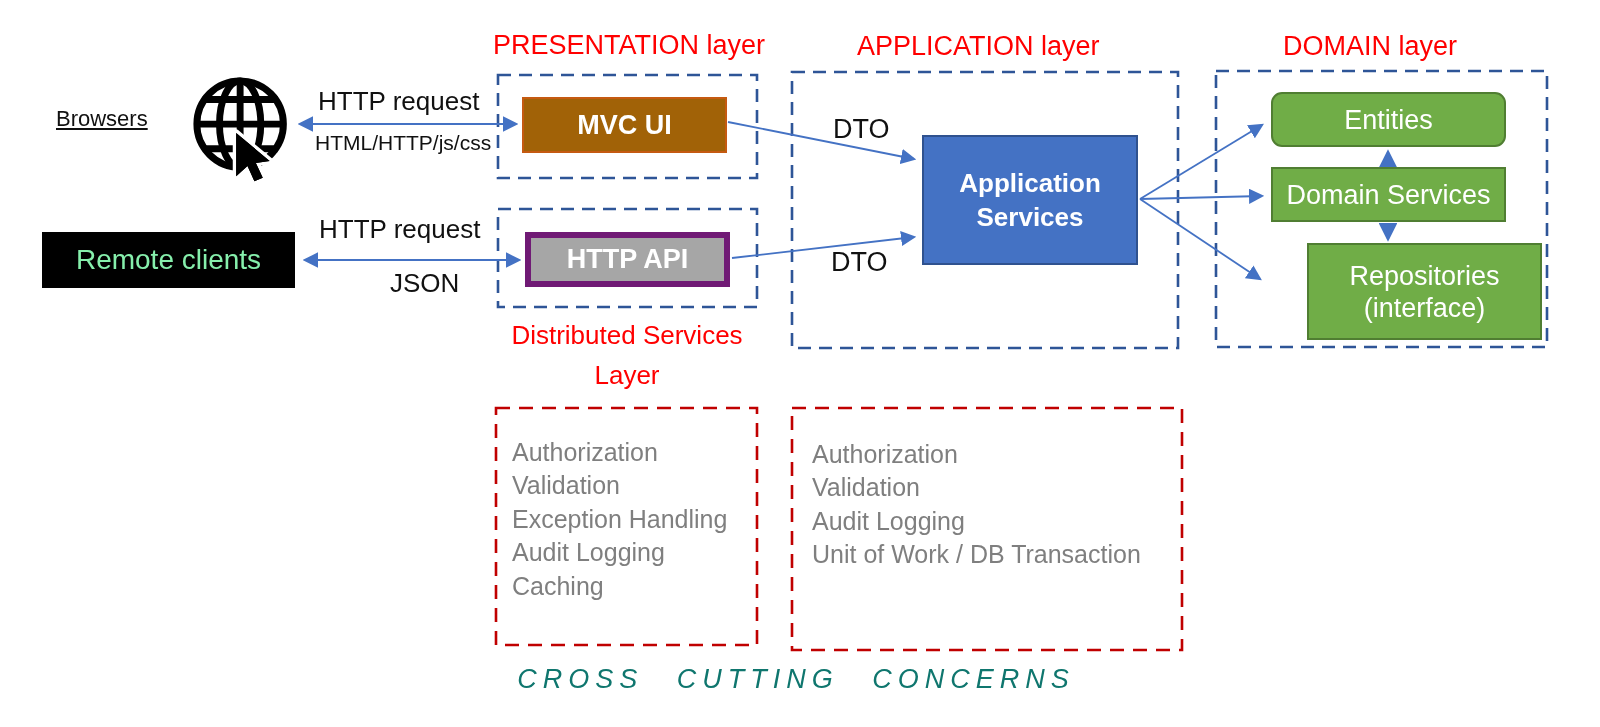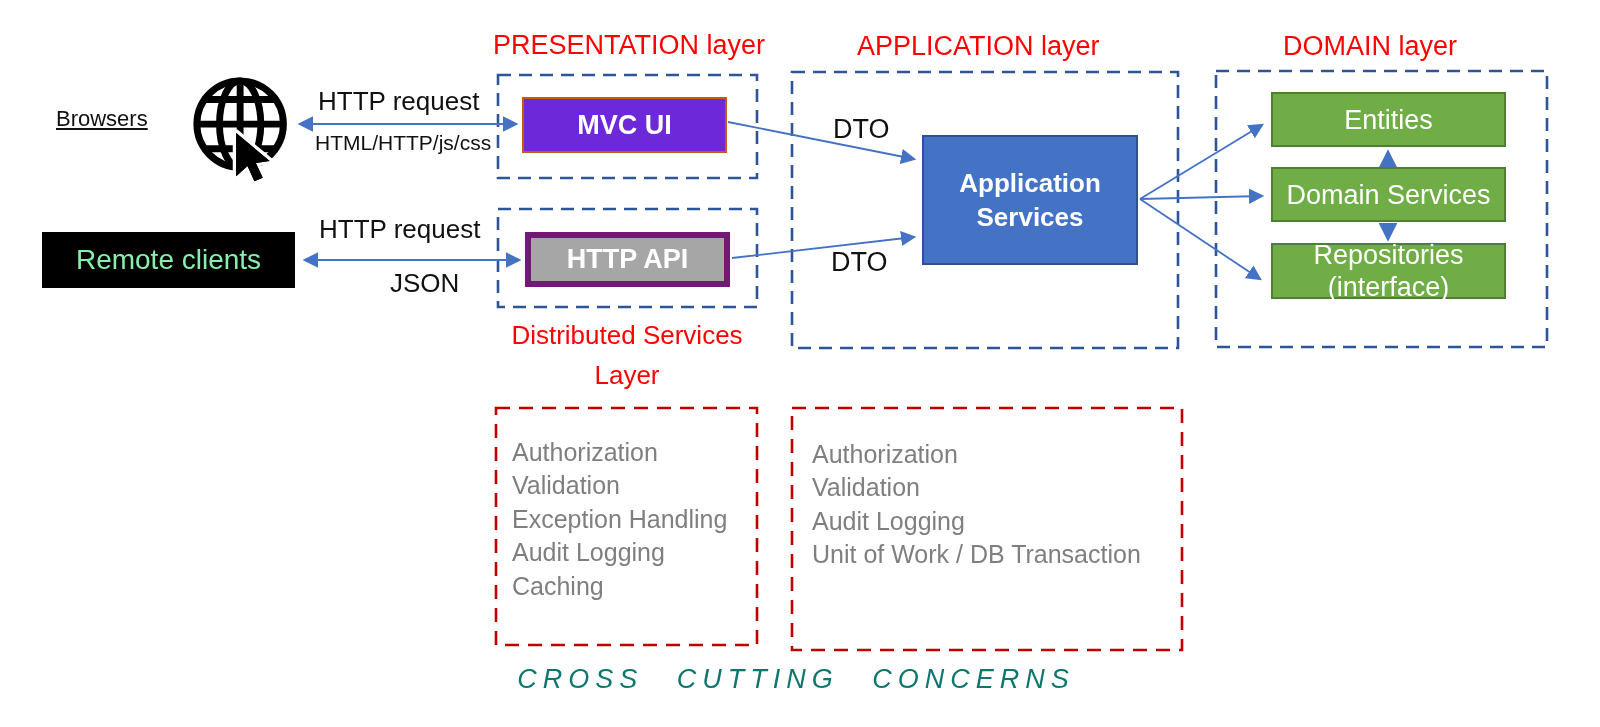--- a/index.html
+++ b/index.html
@@ -4,28 +4,28 @@
 <style>
   html,body{margin:0;padding:0;background:#fff;}
   #canvas{position:relative;width:1600px;height:727px;background:#ffffff;overflow:hidden;
           font-family:"Liberation Sans",sans-serif;}
   
   .layer-label{position:absolute;color:#ff0000;font-size:27px;font-weight:500;white-space:nowrap;}
   .red-multi{position:absolute;color:#ff0000;font-size:26px;font-weight:500;text-align:center;line-height:40px;}
   
   .solid-box{position:absolute;display:flex;align-items:center;justify-content:center;
              color:#ffffff;font-weight:700;text-align:center;box-sizing:border-box;}
-  .mvc{left:522px;top:97px;width:205px;height:56px;background:#6d28d9;border:2px solid #C55A11;font-size:27px;}
+  .mvc{left:522px;top:97px;width:205px;height:56px;background:#a16207;border:2px solid #C55A11;font-size:27px;}
   .api{left:525px;top:232px;width:205px;height:55px;background:#A6A6A6;border:6px solid #701a75;font-size:27px;}
   .appsvc{left:922px;top:135px;width:216px;height:130px;background:#4472C4;border:2px solid #2F528F;
           font-size:26px;line-height:34px;padding:16px 28px;}
   .green{background:#70AD47;border:2px solid #507E32;font-weight:400;font-size:27px;line-height:32px;}
-  .entities{left:1271px;top:92px;width:235px;height:55px;}
+  .entities{left:1271px;top:92px;width:235px;height:55px;border-radius:11px;}
   .domainsvc{left:1271px;top:167px;width:235px;height:55px;}
-  .repos{left:1271px;top:243px;width:235px;height:56px;flex-direction:column;}
+  .repos{left:1307px;top:243px;width:235px;height:97px;flex-direction:column;}
   .black-box{position:absolute;left:42px;top:232px;width:253px;height:56px;background:#000;
              display:flex;align-items:center;justify-content:center;color:#86efac;font-size:28px;}
   
   .blk{position:absolute;color:#111111;white-space:nowrap;}
   .browsers{left:56px;top:106px;font-size:22px;text-decoration:underline;}
   .conn-top{font-size:26px;}
   .conn-sub{font-size:21px;}
   .dto{font-size:27px;}
   
   .gray-list{position:absolute;color:#7F7F7F;font-size:25px;line-height:33.4px;white-space:nowrap;}

